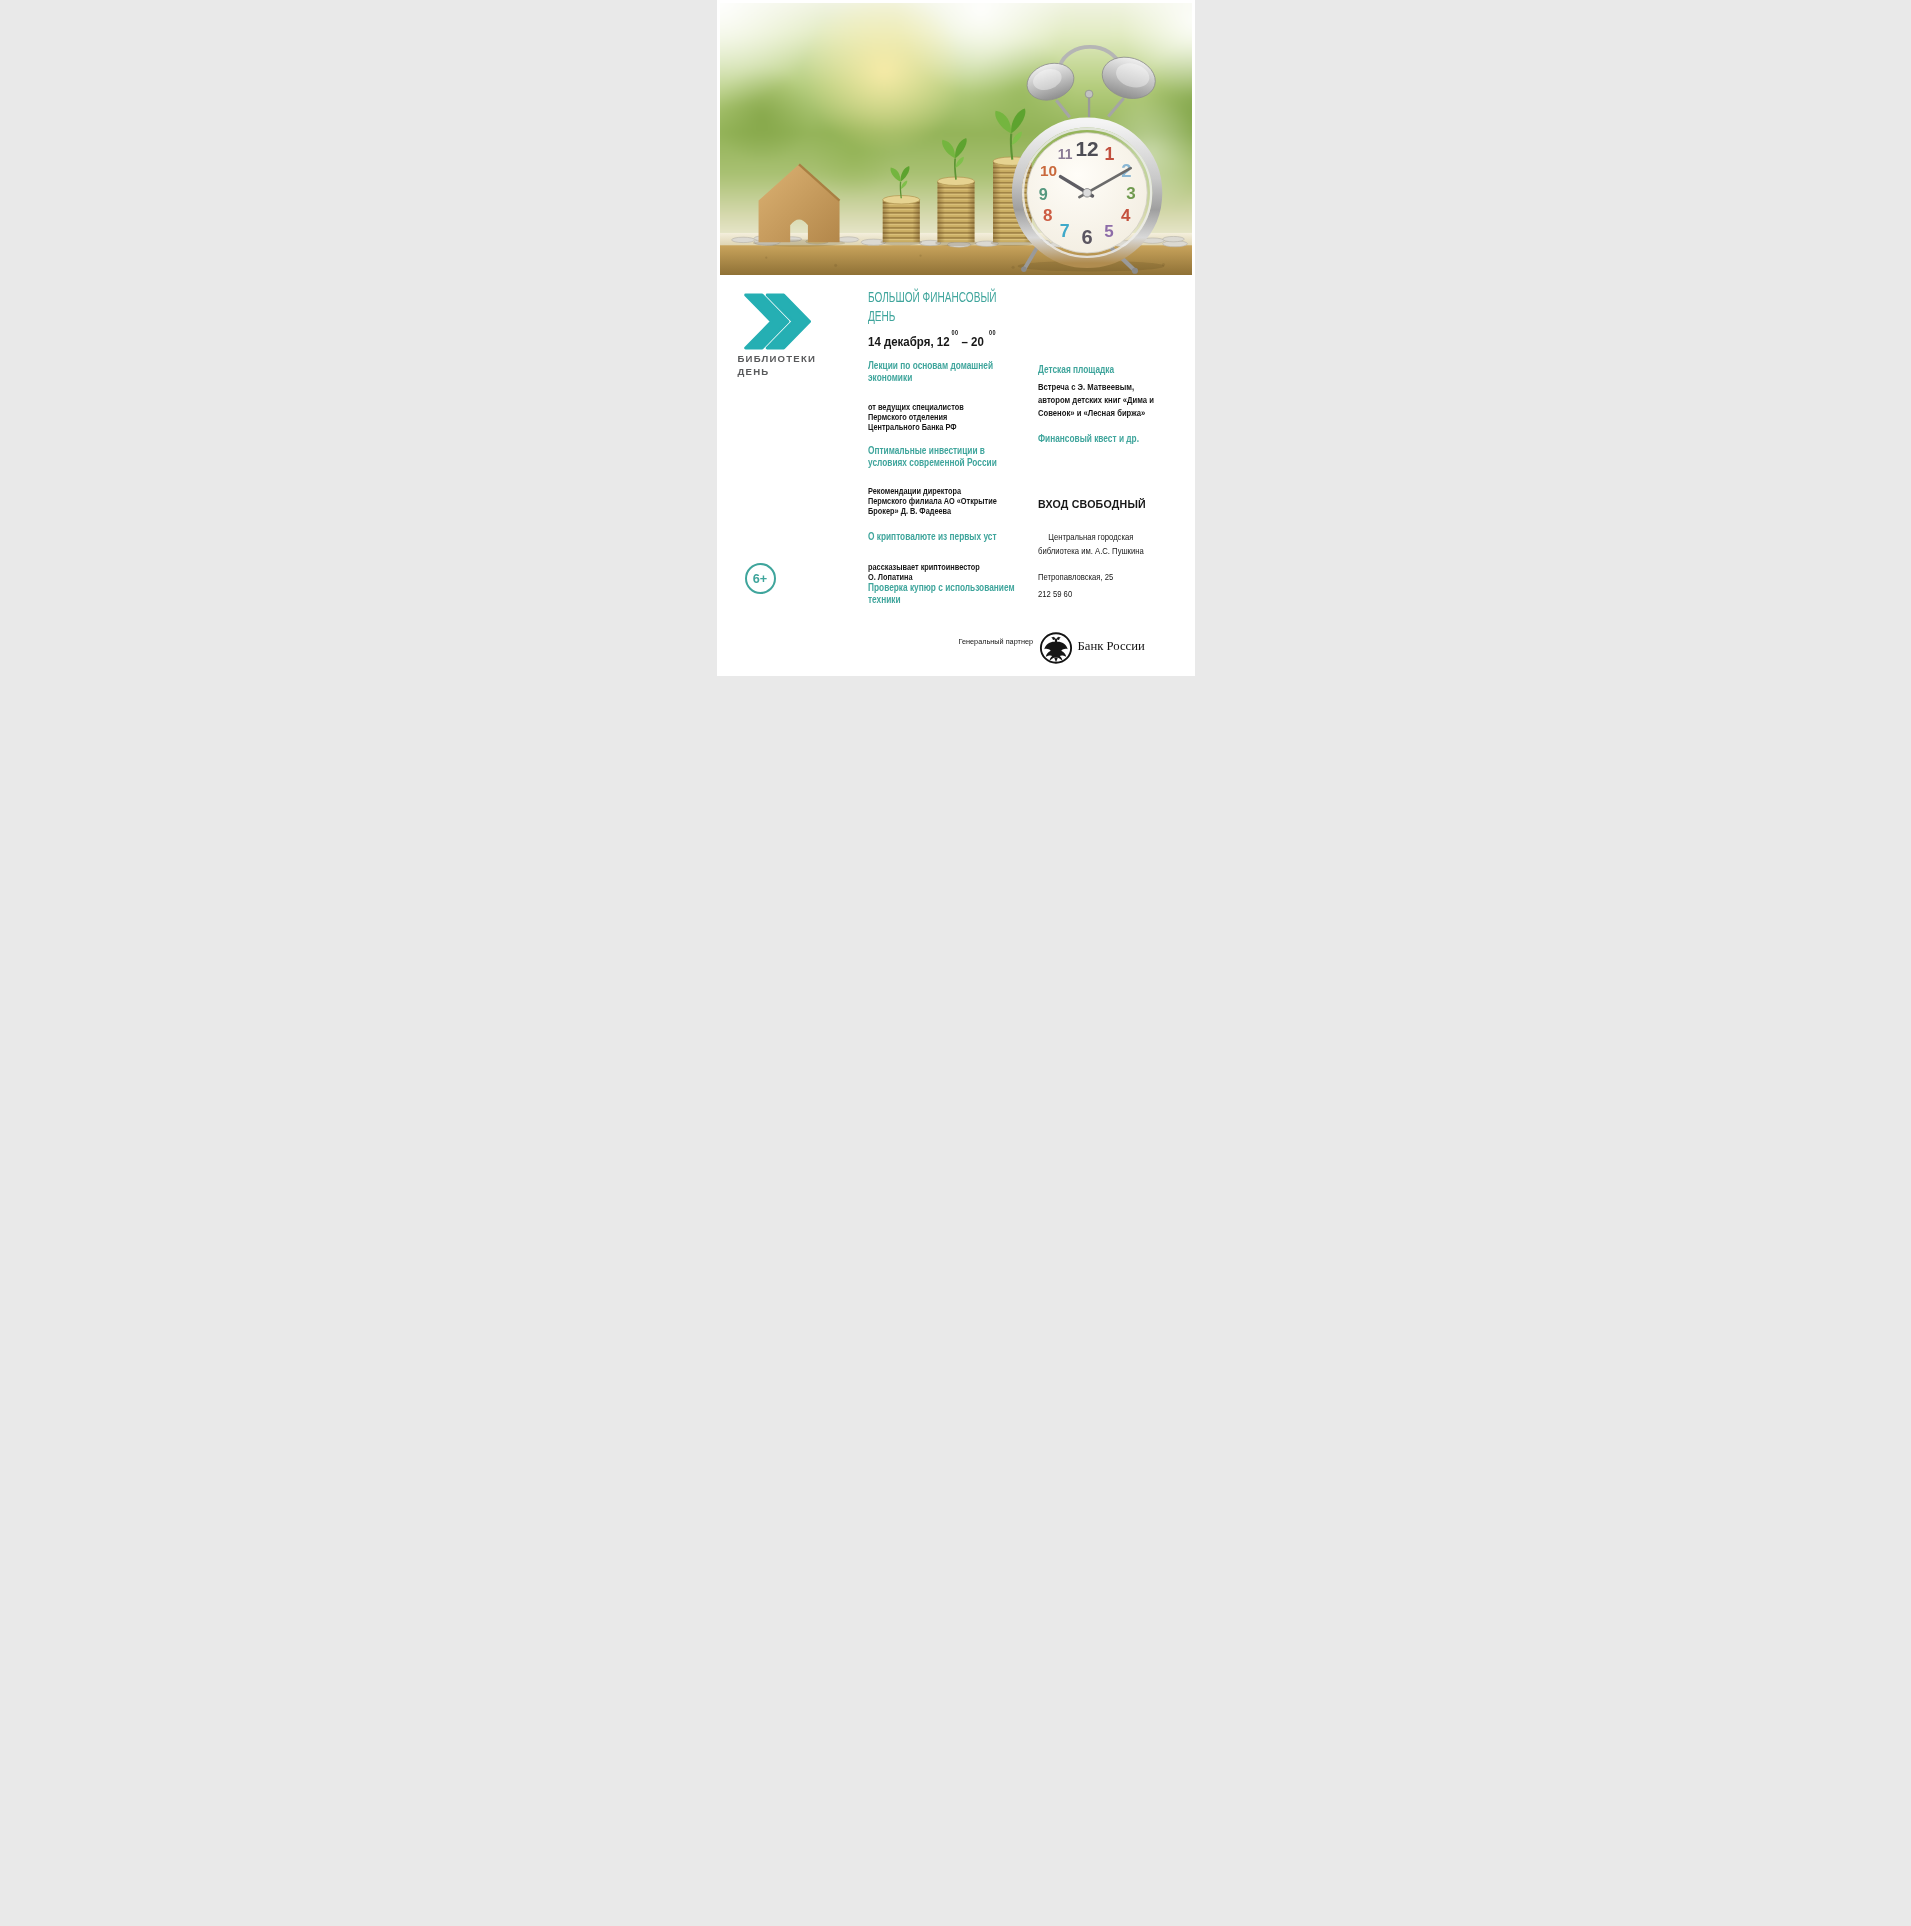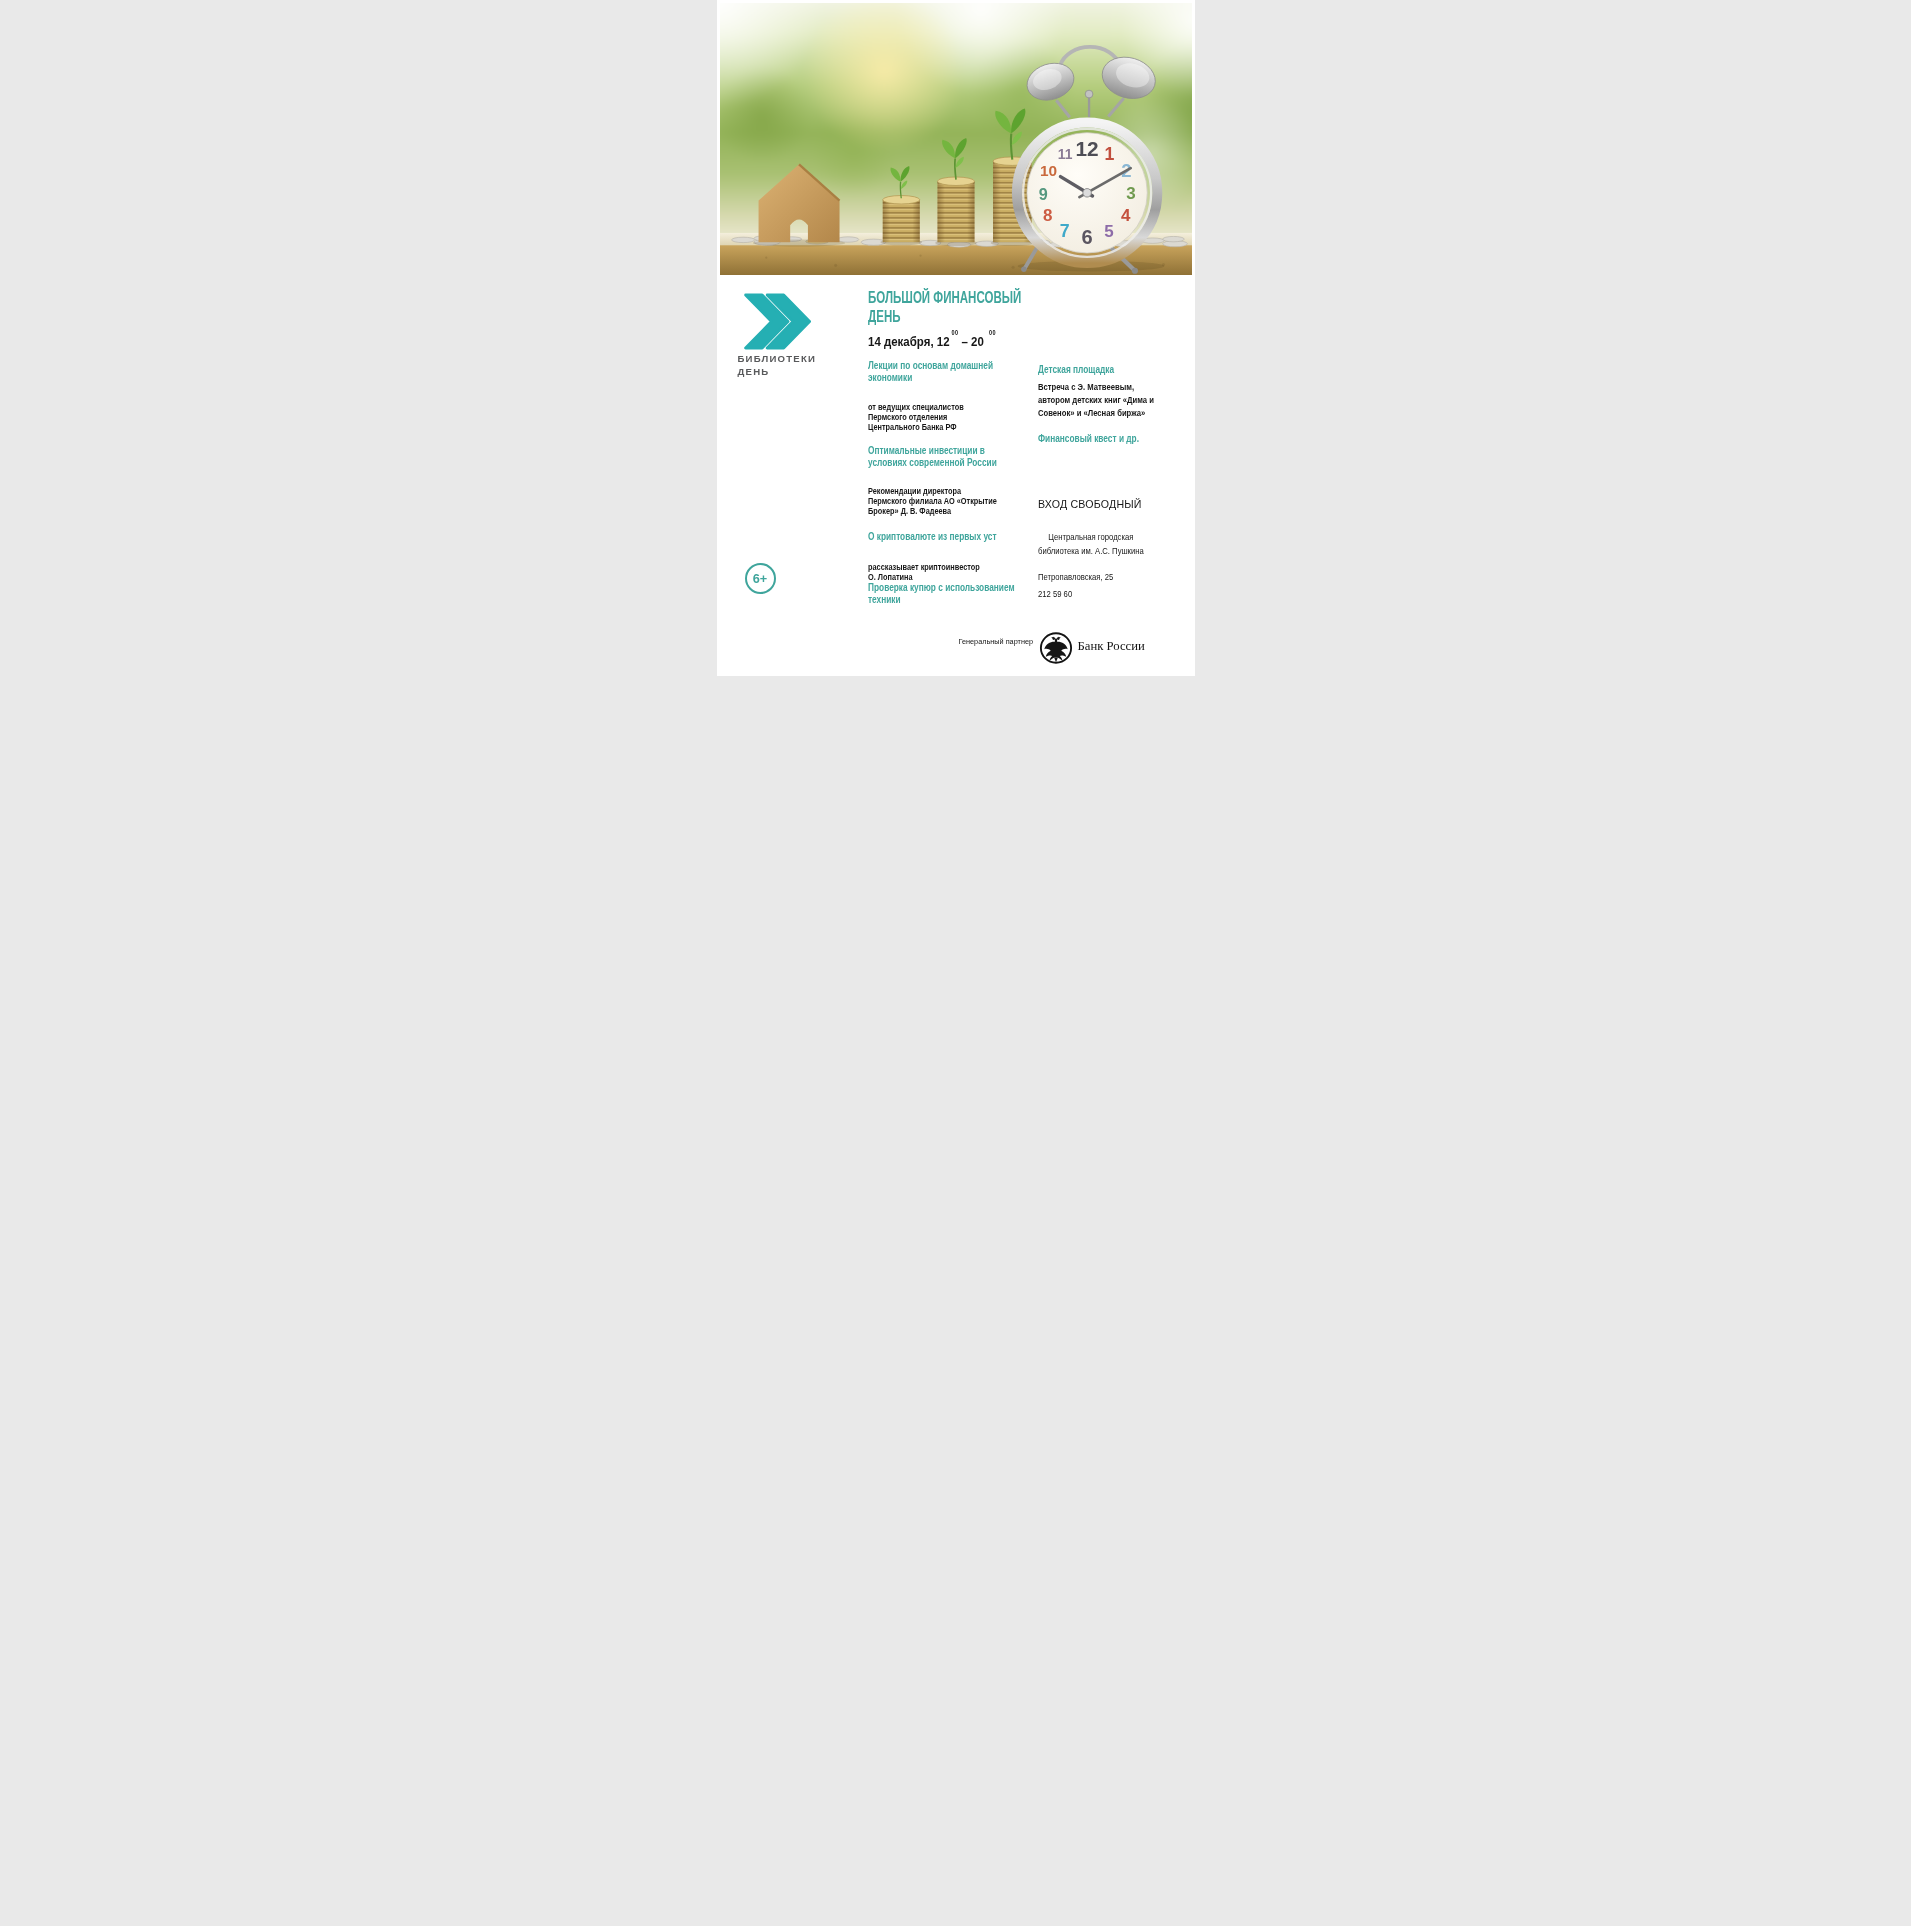--- a/index.html
+++ b/index.html
@@ -27,27 +27,27 @@
       radial-gradient(circle 92px at 99% 38%, rgba(104,145,50,.6), rgba(104,145,50,0) 70%),
       linear-gradient(180deg,#f5f6ec 0%,#e3ecc4 14%,#b5cd7e 32%,#93b358 48%,#a9c173 62%,#d6d9ae 76%,#efecd8 86%,#f6f3e8 100%);}
   .photo-fg{position:absolute;left:0;top:0;width:100%;height:100%;}
 
   
   .logo-mark{position:absolute;left:20px;top:292px;width:74px;height:59px;}
   .logo-text{position:absolute;left:21px;top:353px;font-weight:bold;font-size:9.6px;line-height:12.7px;
              letter-spacing:1.2px;color:var(--c-logo-gray,#58595b);}
 
   
-  .title{left:151px;top:288px;font-size:16px;line-height:19px;font-weight:bold;color:var(--c-teal,#3fa59c);}
+  .title{left:151px;top:288px;font-size:14px;line-height:19px;font-weight:normal;color:var(--c-teal,#3fa59c);}
   .date{left:151px;top:334px;font-size:13.5px;font-weight:bold;color:var(--c-ink,#171717);}
   .sup{font-size:6.5px;position:relative;top:-5.4px;margin-left:2.3px;letter-spacing:0.4px;}
   .h-teal{font-size:10.4px;line-height:11.6px;font-weight:bold;color:var(--c-teal,#3fa59c);}
   .b-ink{font-size:9.2px;line-height:10px;font-weight:bold;color:var(--c-ink,#171717);margin-top:18px;}
   .rb-ink{font-size:9.6px;line-height:13px;font-weight:bold;color:var(--c-ink,#171717);}
-  .entry{font-size:11.2px;font-weight:normal;color:var(--c-ink,#171717);letter-spacing:0.2px;}
+  .entry{font-size:11.2px;font-weight:bold;color:var(--c-ink,#171717);letter-spacing:0.2px;}
   .venue{font-size:9.6px;line-height:13.5px;color:var(--c-ink,#171717);text-align:center;}
   .plain{font-size:9.6px;color:var(--c-ink,#171717);}
 
   
   .badge{left:28px;top:563px;width:31px;height:31px;border:2.7px solid var(--c-teal,#3fa59c);
          border-radius:50%;box-sizing:border-box;display:flex;align-items:center;justify-content:center;
          font-size:12.7px;font-weight:bold;color:var(--c-teal,#3fa59c);}
 
   
   .partner-label{left:242px;top:637px;font-size:7.3px;color:var(--c-ink,#171717);text-align:right;}

